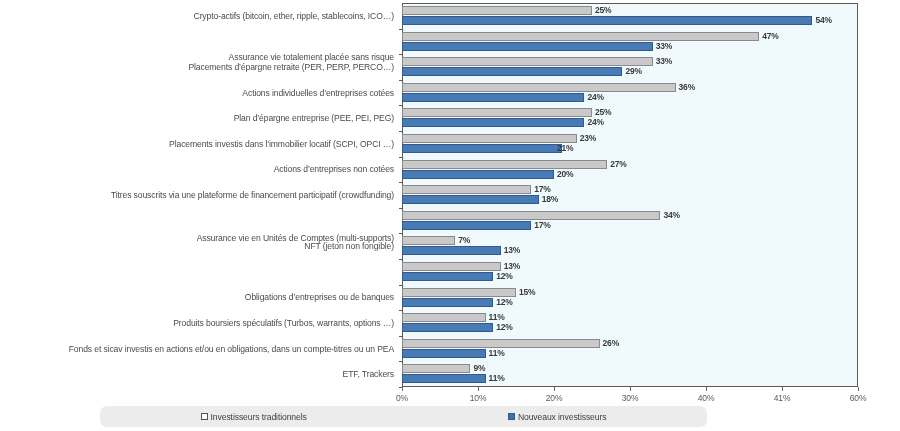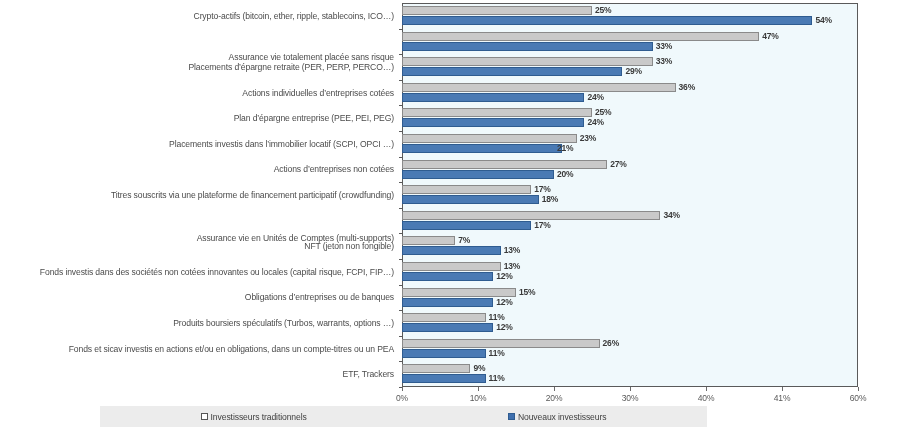--- a/index.html
+++ b/index.html
@@ -92,20 +92,21 @@
   }
   
   .legend{
     position:absolute;
     left:100px;top:406px;
     width:607px;height:21px;
     background:#ececec;
     display:flex;
     align-items:center;
     justify-content:space-around;
+    border-radius:7px;
   }
   .legend-item{
     display:flex;align-items:center;gap:3px;
     font-size:8.6px;color:#404040;
     letter-spacing:-0.1px;
   }
   .swatch{
     width:7px;height:7px;
     box-sizing:border-box;
     display:inline-block;
@@ -124,21 +125,20 @@
       <div class="cat-label" style="top: 7.8px;">Crypto-actifs (bitcoin, ether, ripple, stablecoins, ICO…)</div>
       <div class="cat-label" style="top: 33.4px; margin-top: 16px;">Assurance vie totalement placée sans risque</div>
       <div class="cat-label" style="top: 59px;">Placements d’épargne retraite (PER, PERP, PERCO…)</div>
       <div class="cat-label" style="top: 84.6px;">Actions individuelles d’entreprises cotées</div>
       <div class="cat-label" style="top: 110.2px;">Plan d’épargne entreprise (PEE, PEI, PEG)</div>
       <div class="cat-label" style="top: 135.8px;">Placements investis dans l’immobilier locatif (SCPI, OPCI …)</div>
       <div class="cat-label" style="top: 161.4px;">Actions d’entreprises non cotées</div>
       <div class="cat-label" style="top: 187px;">Titres souscrits via une plateforme de financement participatif (crowdfunding)</div>
       <div class="cat-label" style="top: 230px;">Assurance vie en Unités de Comptes (multi-supports)</div>
       <div class="cat-label" style="top: 238.2px;">NFT (jeton non fongible)</div>
-      <div class="cat-label" style="top: 263.8px;">Fonds investis dans des sociétés non cotées innovantes ou locales (capital risque, FCPI, FIP…)</div>
       <div class="cat-label" style="top: 289.4px;">Obligations d’entreprises ou de banques</div>
       <div class="cat-label" style="top: 340.6px;">Fonds et sicav investis en actions et/ou en obligations, dans un compte-titres ou un PEA</div>
       <div class="cat-label" style="top: 315px;">Produits boursiers spéculatifs (Turbos, warrants, options …)</div>
       <div class="cat-label" style="top: 366.2px;">ETF, Trackers</div>
     </div>
 
   <div class="rows">
       <div class="ytick" style="top: 25.6px;"></div>
       <div class="bar trad" title="Crypto-actifs (bitcoin, ether, ripple, stablecoins, ICO…) — Investisseurs traditionnels: 25%" style="top: 3px; width: 190px;"></div>
       <div class="bar-val" style="top: 3px; left: 193px;">25%</div>

